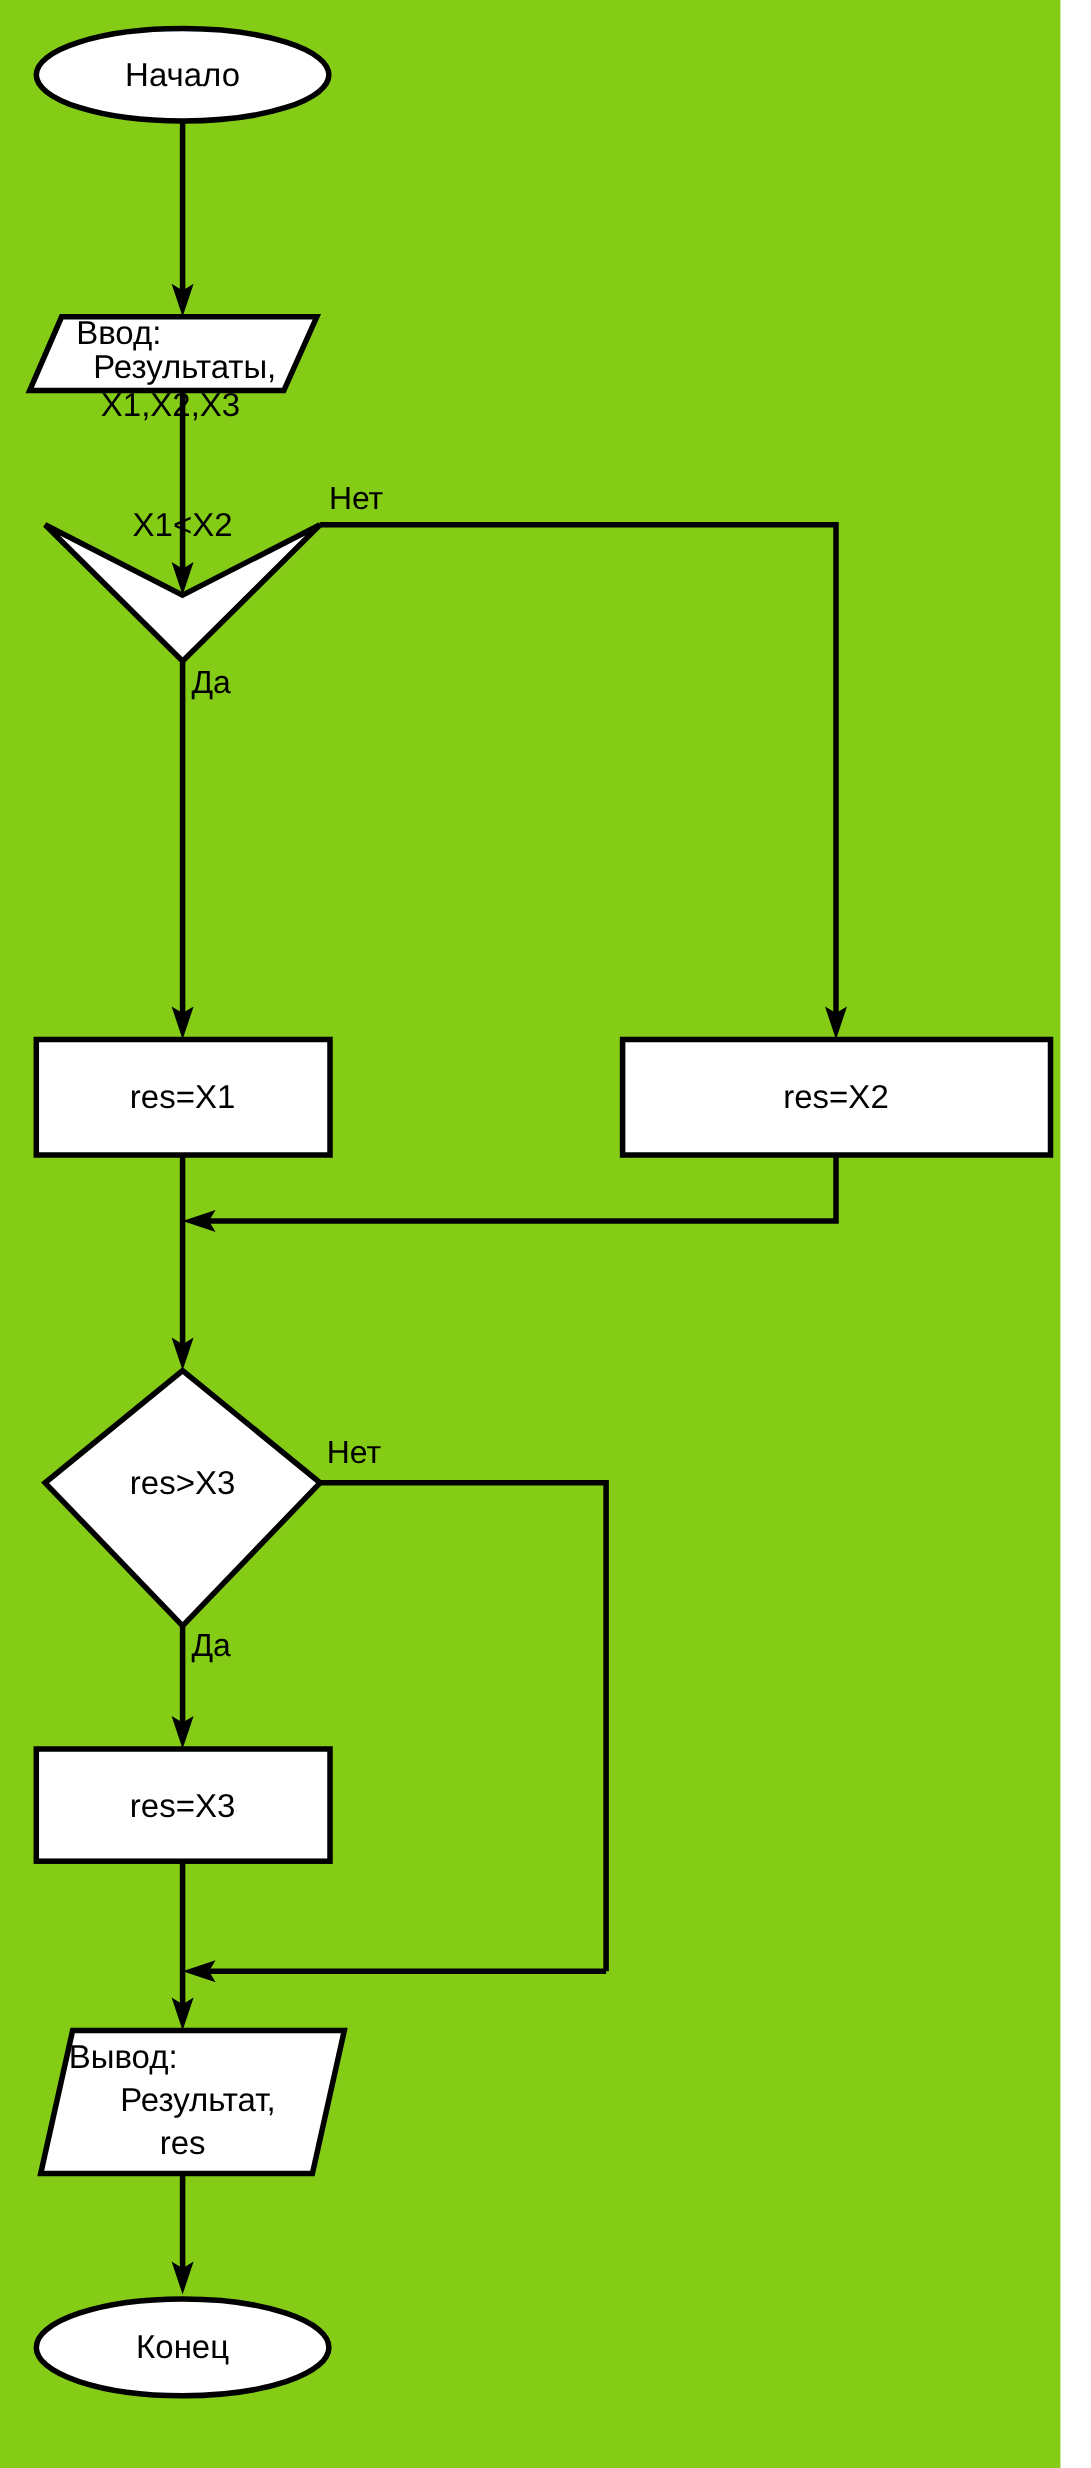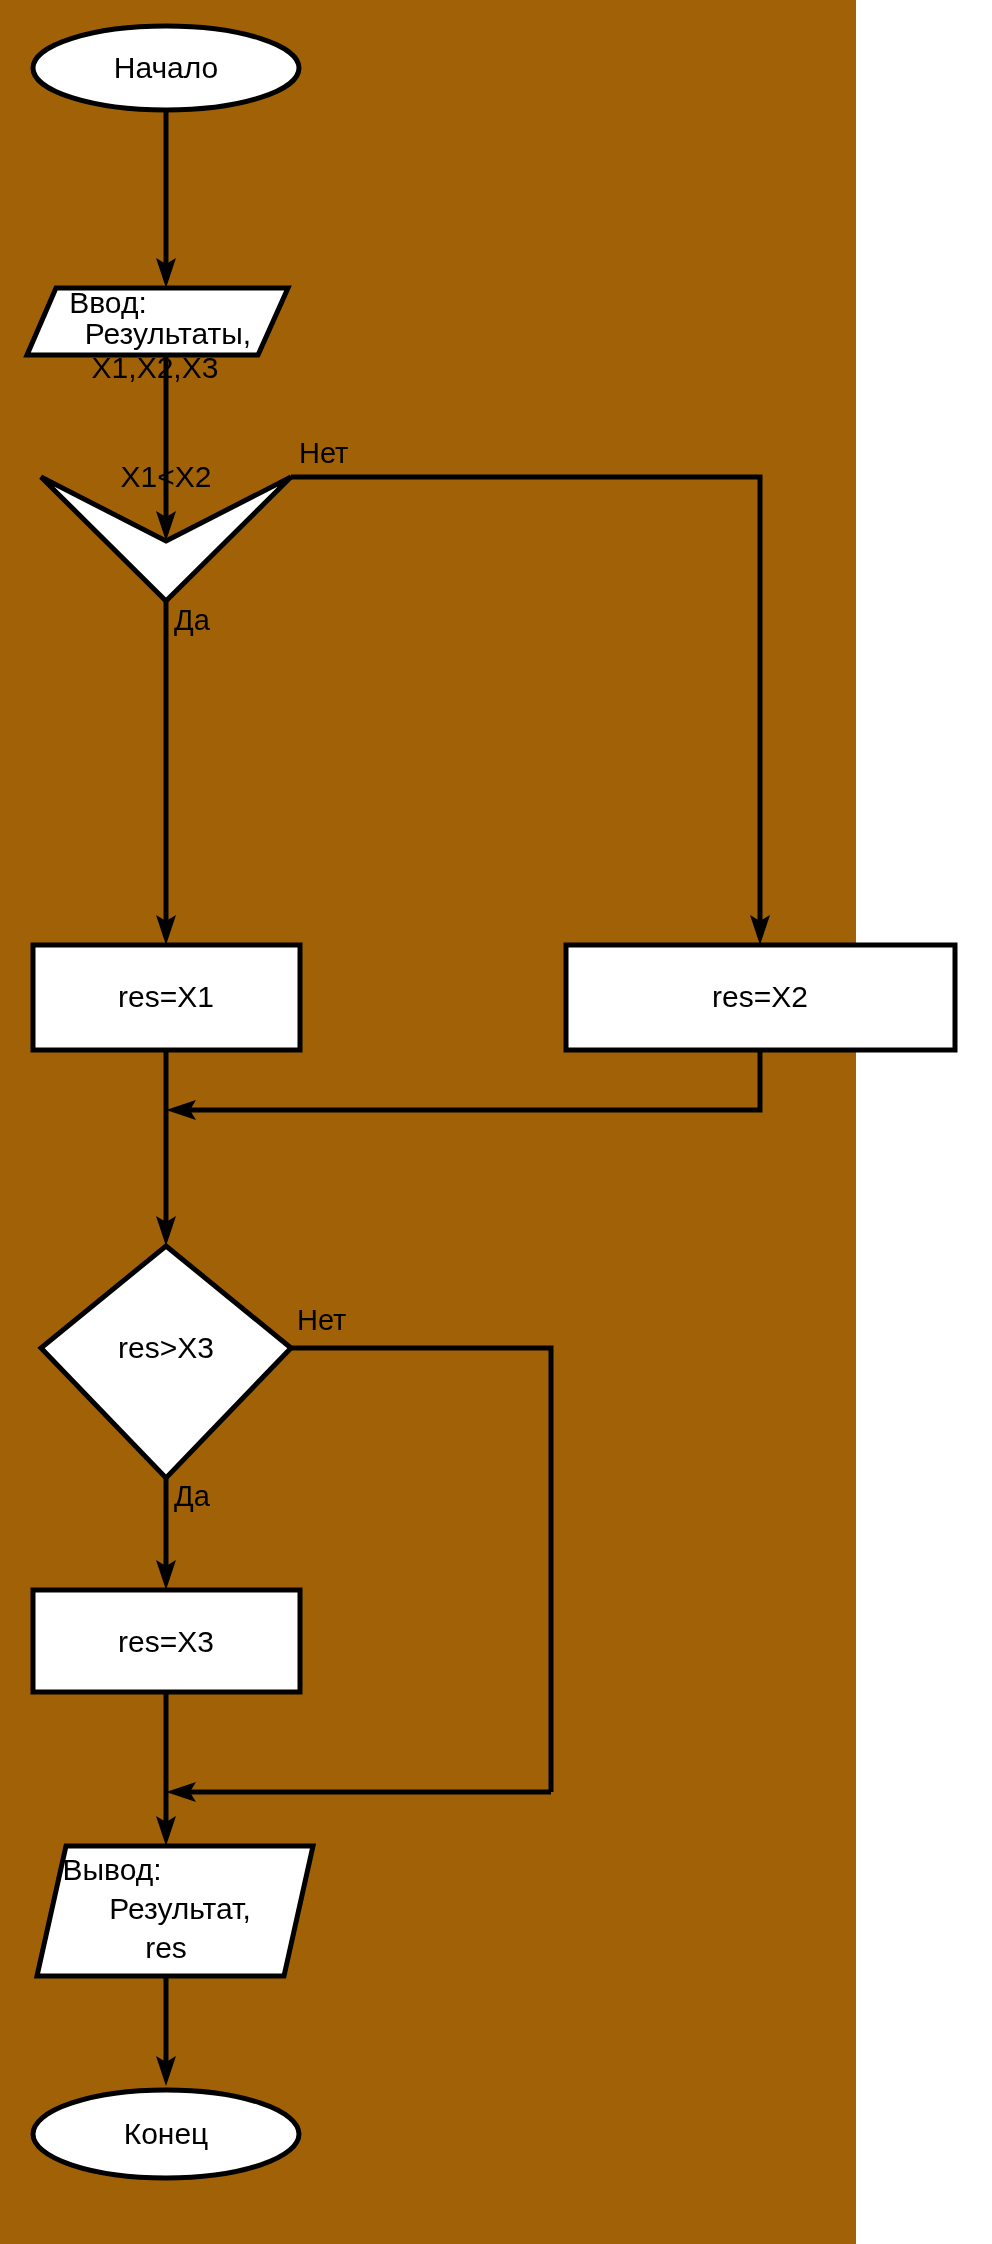--- a/index.html
+++ b/index.html
@@ -8,23 +8,23 @@
     background: #ffffff;
   }
   body {
     width: 992px;
     height: 2244px;
     font-family: "Liberation Sans", sans-serif;
     overflow: hidden;
   }
   #flowchart-root {
     position: relative;
-    width: 856px;
+    width: 964px;
     height: 2244px;
-    background: #a16207;
+    background: #84cc16;
   }
   svg#flow-svg {
     display: block;
     width: 992px;
     height: 2244px;
   }
   .shape-outline {
     fill: #ffffff;
     stroke: #000000;
     stroke-width: 5;

